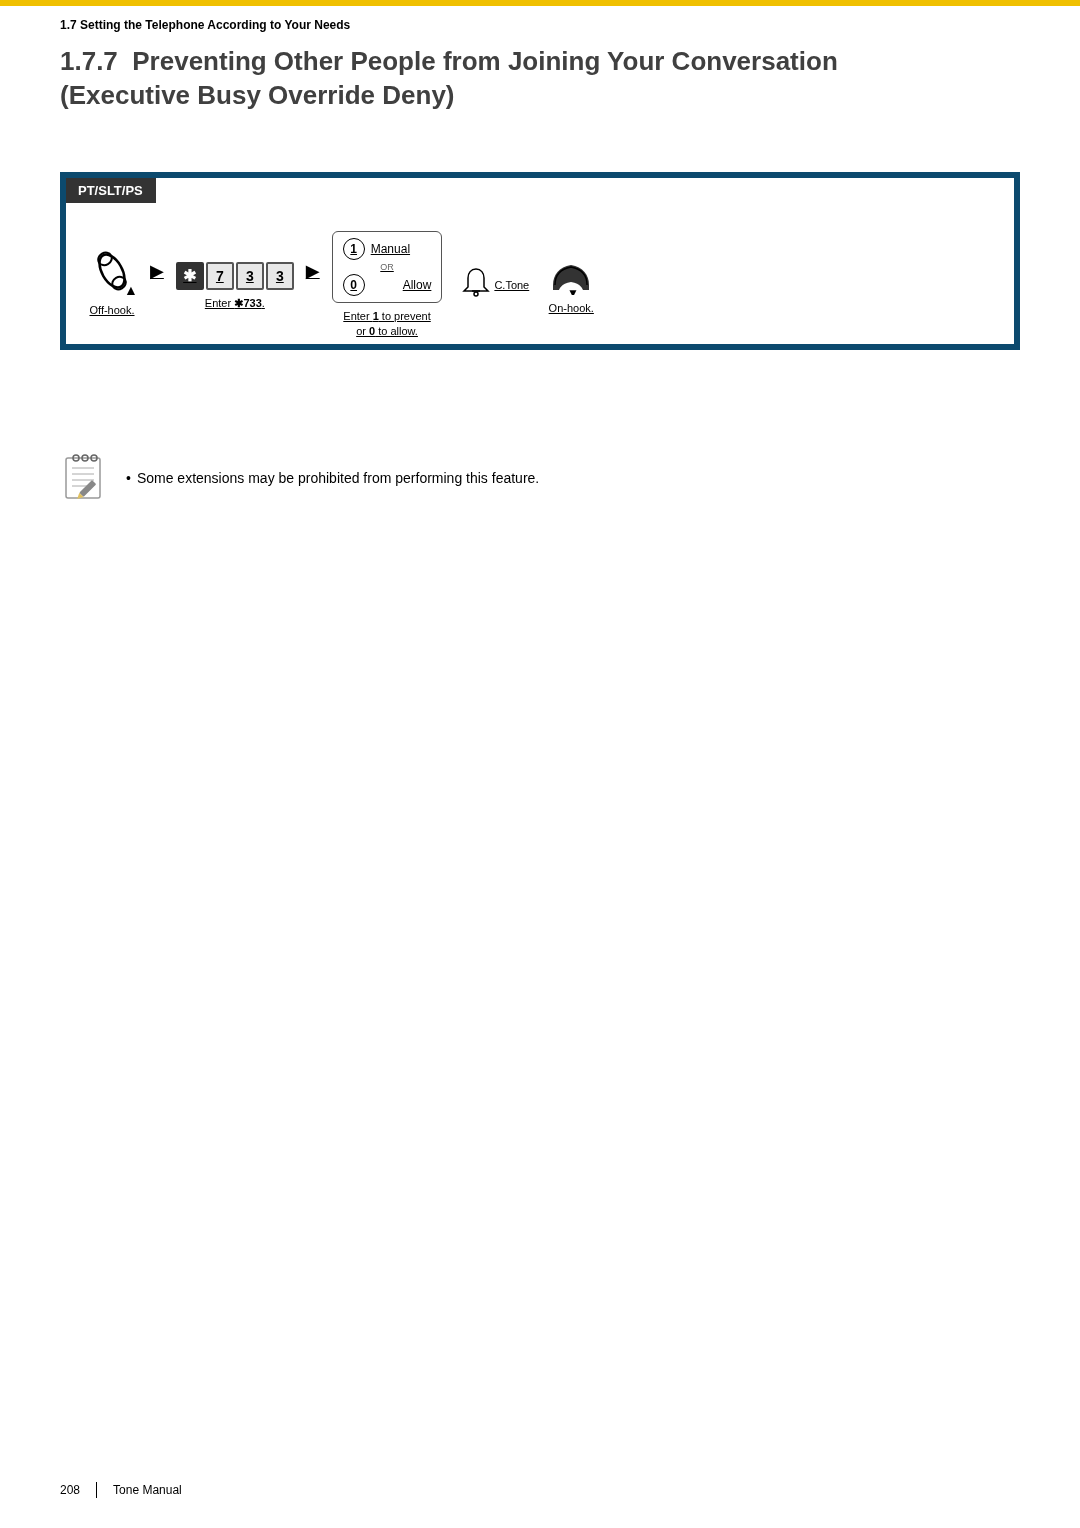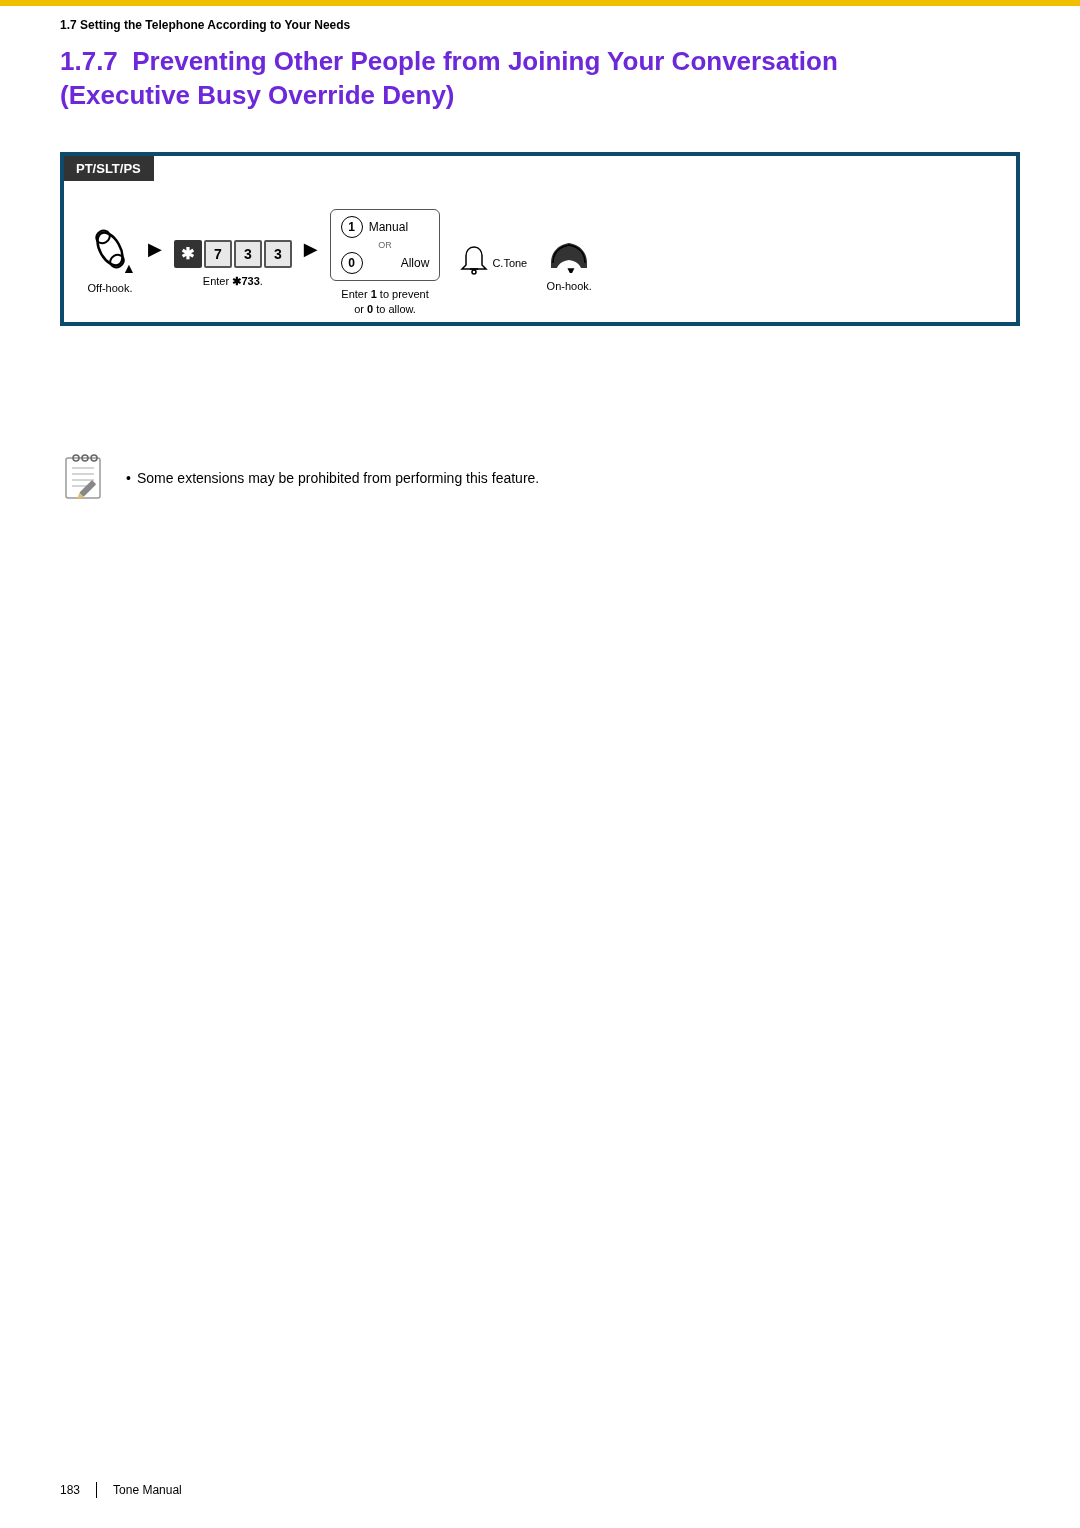--- a/index.html
+++ b/index.html
@@ -31,29 +31,30 @@
     }
 
     .section-title {
       position: absolute;
       top: 45px;
       left: 60px;
       right: 60px;
       font-size: 26px;
       font-weight: bold;
       line-height: 1.3;
-      color: #6d28d9;
+      color: #404040;
     }
 
     .content-box {
       position: absolute;
-      top: 152px;
+      top: 172px;
       left: 60px;
       right: 60px;
-      border: 4px solid #0c4a6e;
+      border: 6px solid #0c4a6e;
+      text-decoration: underline;
     }
 
     .pt-slt-ps-bar {
       background: #333;
       color: #fff;
       font-weight: bold;
       font-size: 13px;
       padding: 5px 12px;
       display: inline-block;
       min-width: 90px;
@@ -315,16 +316,16 @@
       <polygon points="0,18 6,18 3,24" fill="#e0c060"></polygon>
     </g>
   </svg>
 
   <div>
     <span style="margin-right:6px;">•</span><span>Some extensions may be prohibited from performing this feature.</span>
   </div>
 </div>
 
 <div class="footer">
-  <span>183</span>
+  <span>208</span>
   <div class="footer-separator"></div>
   <span>Tone Manual</span>
 </div>
 
 </body></html>

